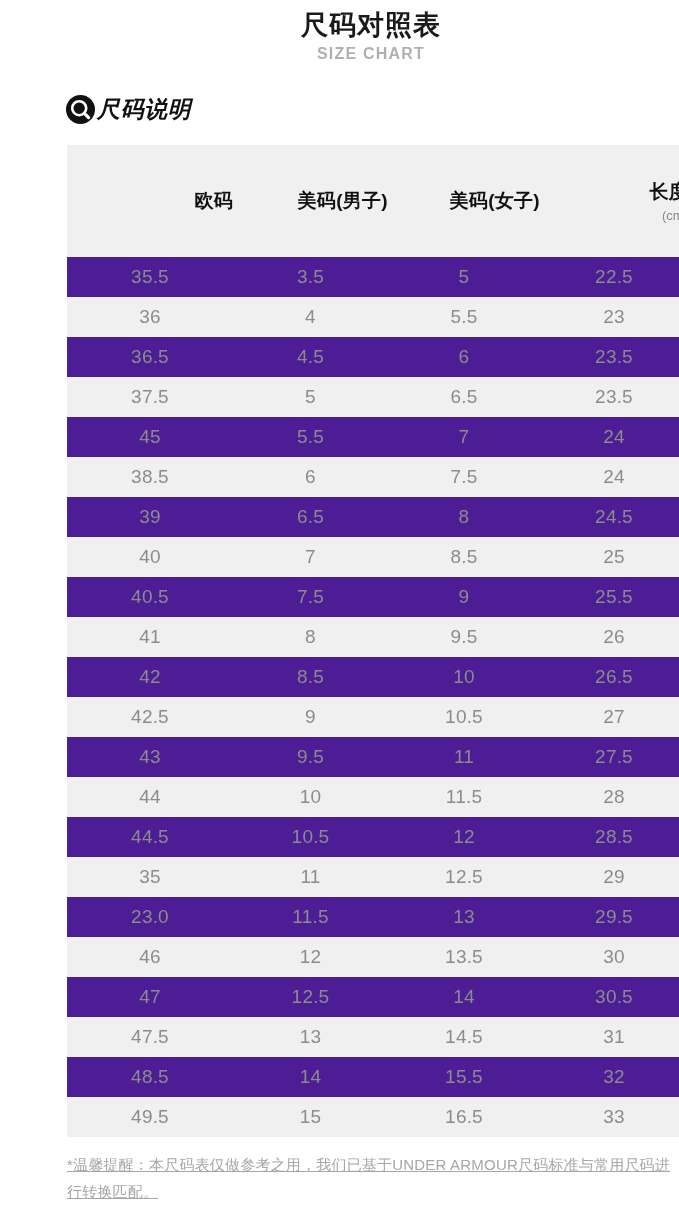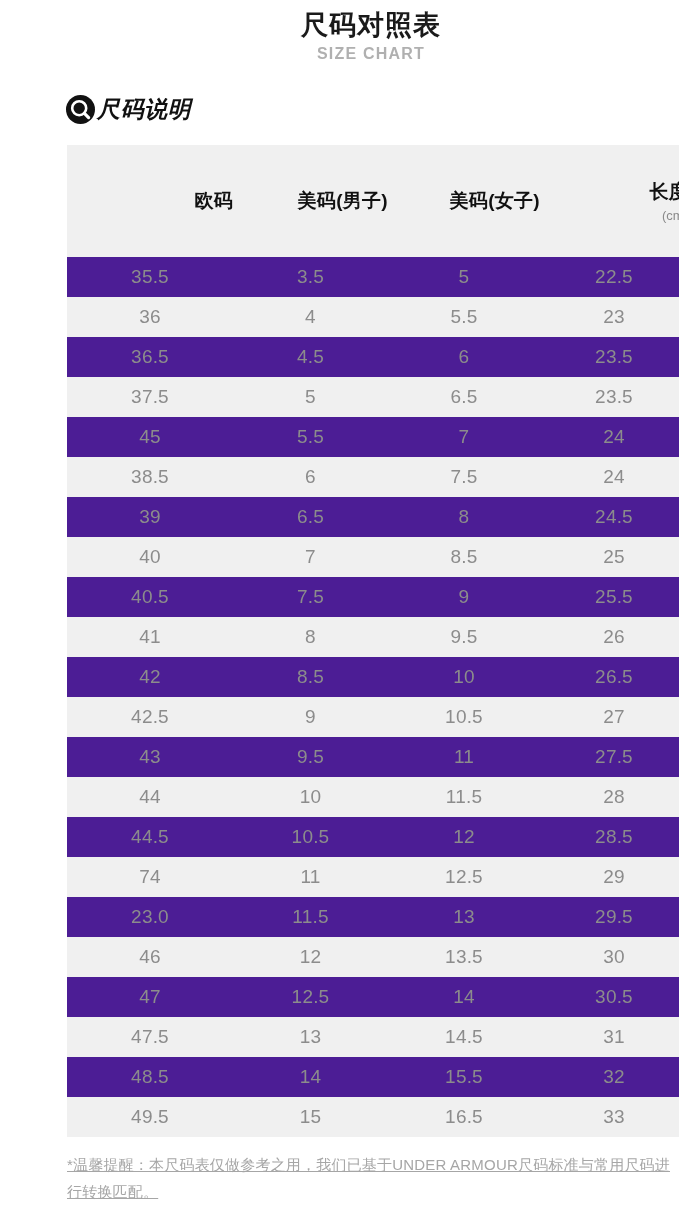--- a/index.html
+++ b/index.html
@@ -248,21 +248,21 @@
           <div class="td col-2">11.5</div>
           <div class="td col-3">28</div>
         </div>
         <div class="tr">
           <div class="td col-0">44.5</div>
           <div class="td col-1">10.5</div>
           <div class="td col-2">12</div>
           <div class="td col-3">28.5</div>
         </div>
         <div class="tr alt">
-          <div class="td col-0">74</div>
+          <div class="td col-0">35</div>
           <div class="td col-1">11</div>
           <div class="td col-2">12.5</div>
           <div class="td col-3">29</div>
         </div>
         <div class="tr">
           <div class="td col-0">23.0</div>
           <div class="td col-1">11.5</div>
           <div class="td col-2">13</div>
           <div class="td col-3">29.5</div>
         </div>

